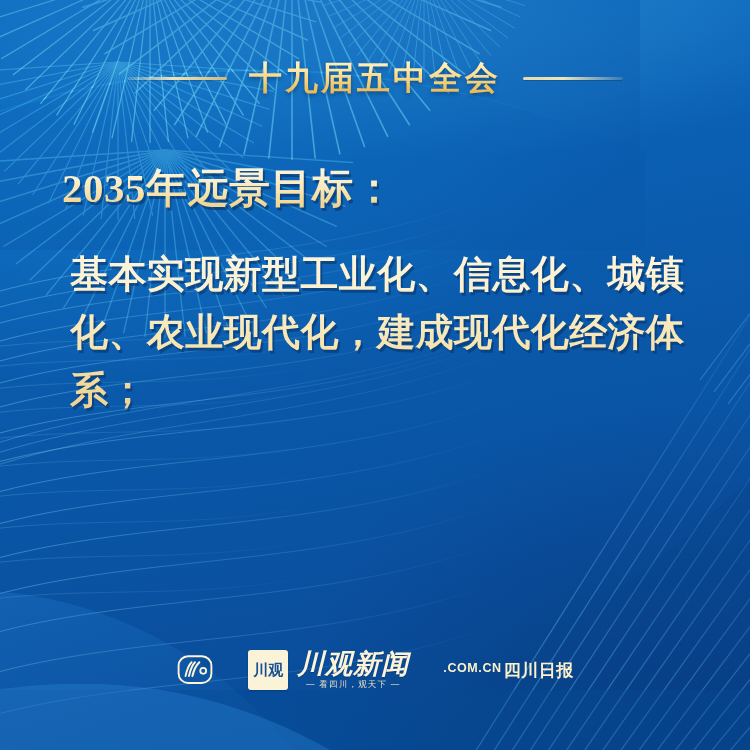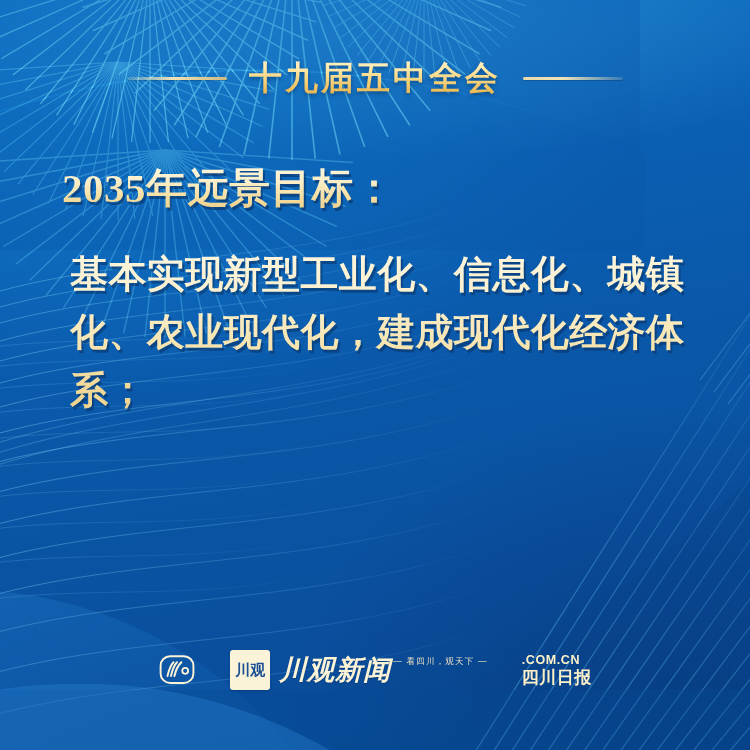--- a/index.html
+++ b/index.html
@@ -105,21 +105,21 @@
   .cgxw-badge{
     width:40px;height:40px;flex:0 0 auto;
     border-radius:3px;background:#fbf3d8;
     display:flex;align-items:center;justify-content:center;
     box-shadow:0 1px 2px rgba(0,25,60,.3);
   }
   .cgxw-badge span{
     font-family:"Liberation Serif","DejaVu Serif",serif;
     font-weight:700;font-size:15px;color:#1a4f93;letter-spacing:0;
   }
-  .cgxw-stack{display:flex;flex-direction:row;align-items:flex-start;gap:2px;}
+  .cgxw-stack{display:flex;flex-direction:column;align-items:center;gap:2px;}
   .cgxw-word{
     font-family:"Liberation Serif","DejaVu Serif",serif;
     font-weight:700;font-size:27px;letter-spacing:1px;
     color:#fdf4d8;font-style:italic;
     text-shadow:0 1px 1px rgba(0,30,70,.35);
     line-height:1;
   }
   .cgxw-tag{
     font-family:Liberation Sans, sans-serif;
     font-size:8.5px;letter-spacing:1.2px;color:#e9dfc0;
@@ -128,21 +128,21 @@
 
   
   .logo-scol{gap:6px;}
   .scol-word{
     display:flex;align-items:center;
     font-family:"Liberation Sans","DejaVu Sans",sans-serif;
     font-weight:700;font-size:31px;letter-spacing:0;
     color:#fdf1c8;line-height:1;
   }
   .scol-o{width:23px;height:23px;margin:0 1px;flex:0 0 auto;}
-  .scol-stack{display:flex;flex-direction:column;align-items:flex-start;gap:2px;}
+  .scol-stack{display:flex;flex-direction:row;align-items:flex-start;gap:2px;}
   .scol-dom{
     font-family:"Liberation Sans","DejaVu Sans",sans-serif;
     font-weight:700;font-size:12.5px;letter-spacing:.6px;
     color:#fdf1c8;line-height:1;
   }
   .scol-cn{
     font-family:"Liberation Sans","DejaVu Sans",sans-serif;
     font-weight:700;font-size:17px;letter-spacing:.5px;
     color:#fdf1c8;line-height:1;
   }

